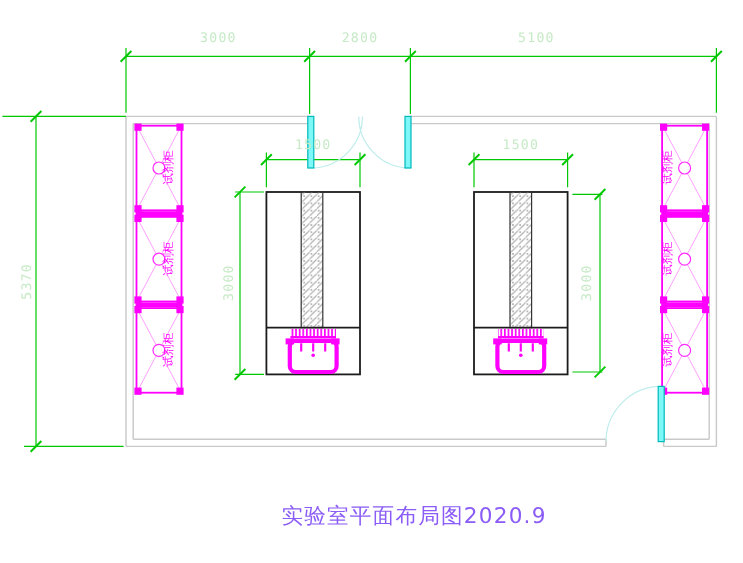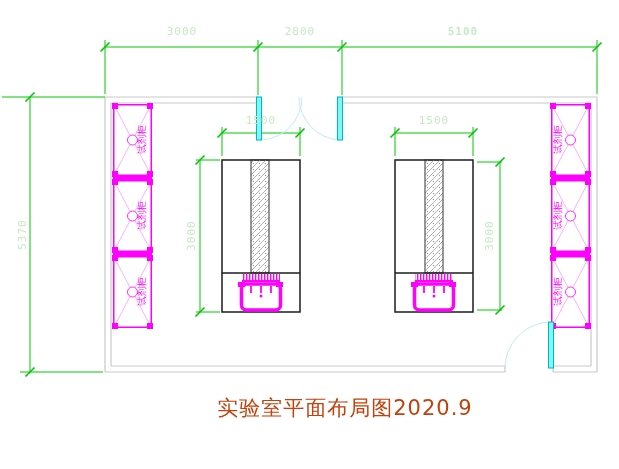--- a/index.html
+++ b/index.html
@@ -6,22 +6,22 @@
   #canvas{position:relative;width:619px;height:469px;background:#ffffff;overflow:hidden;
           font-family:"DejaVu Sans",sans-serif;border-radius:29px;}
   #linework{position:absolute;left:0;top:0;}
   .dim-label{position:absolute;font-family:"DejaVu Sans Mono","DejaVu Sans",monospace;
              font-size:11px;color:#c6eac6;letter-spacing:1px;text-align:center;width:60px;
              line-height:13px;white-space:nowrap;}
   .dim-label.vert{transform:rotate(-90deg);transform-origin:center center;}
   .cab-label{position:absolute;font-family:"DejaVu Sans",sans-serif;font-size:9.5px;
              color:#ff00ff;width:54px;text-align:center;line-height:11px;
              transform:rotate(-90deg);transform-origin:center center;white-space:nowrap;}
-  .title{position:absolute;left:190px;top:394px;width:310px;text-align:center;
-         font-size:21px;color:#c2410c;letter-spacing:1px;white-space:nowrap;}
+  .title{position:absolute;left:190px;top:418px;width:310px;text-align:center;
+         font-size:18px;color:#8b5cf6;letter-spacing:1px;white-space:nowrap;}
 </style>
 </head>
 <body>
 
 <div id="canvas">
 
   <svg id="linework" width="619" height="469" viewBox="0 0 619 469">
     <defs>
       <pattern id="hatch" width="6" height="6" patternUnits="userSpaceOnUse">
         <path d="M-1,7 L7,-1" stroke="#b0b0b0" stroke-width="1"></path>
@@ -140,21 +140,21 @@
     </g>
 
     <g>
       <path d="M551,322 A46,46 0 0 0 505,368" stroke="#bfecec" stroke-width="1" fill="none"></path>
       <rect x="548.5" y="322" width="5" height="46" fill="#7df7f7" stroke="#00b8b8" stroke-width="1"></rect>
     </g>
   </svg>
 
   <span class="dim-label" style="left:152px;top:25px;">3000</span>
   <span class="dim-label" style="left:270px;top:25px;">2800</span>
-  <span class="dim-label" style="left:433px;top:25px;font-weight:bold;">5100</span>
+  <span class="dim-label" style="left:417px;top:25px;">5100</span>
   <span class="dim-label vert" style="left:-8px;top:228px;">5370</span>
 
   <span class="dim-label" style="left:231px;top:114px;">1500</span>
   <span class="dim-label vert" style="left:161px;top:229px;">3000</span>
   <span class="dim-label" style="left:404px;top:114px;">1500</span>
   <span class="dim-label vert" style="left:459px;top:229px;">3000</span>
 
   <span class="cab-label" style="left:114px;top:134px;">试剂柜</span>
   <span class="cab-label" style="left:114px;top:210px;">试剂柜</span>
   <span class="cab-label" style="left:114px;top:286px;">试剂柜</span>

